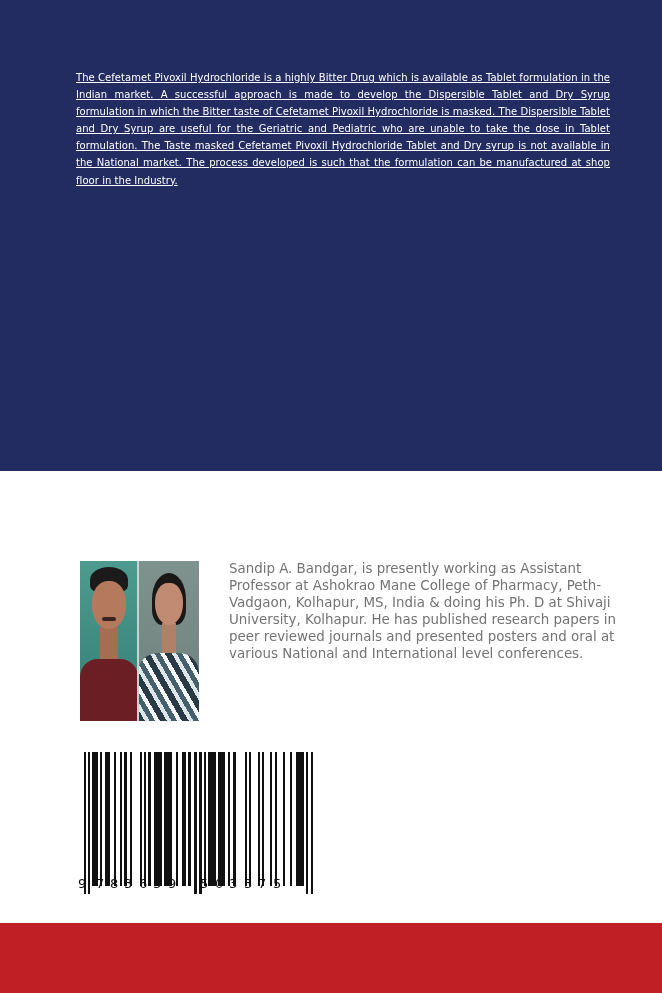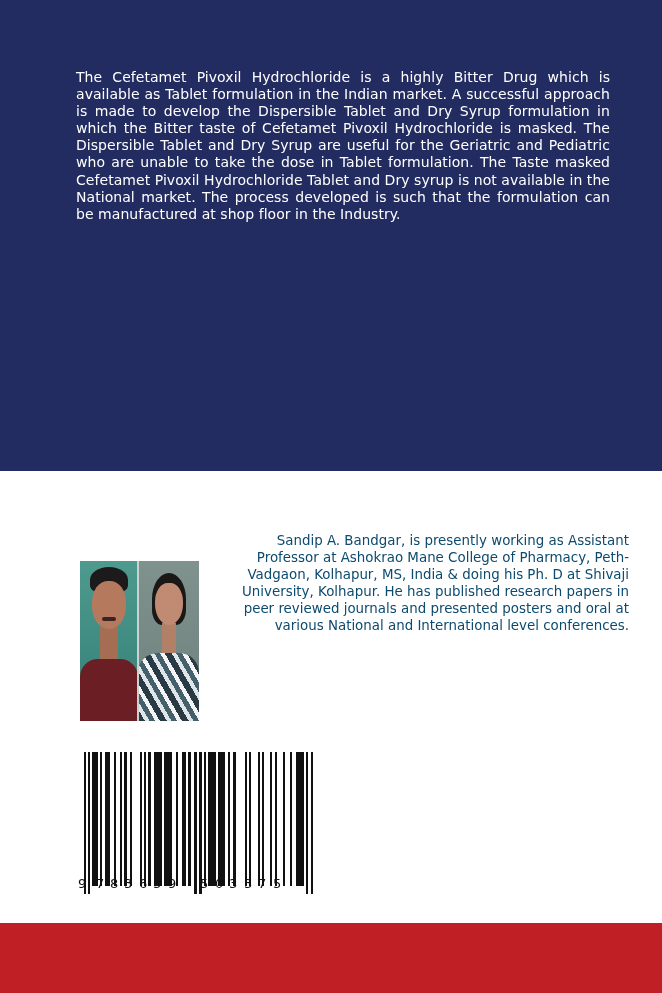--- a/index.html
+++ b/index.html
@@ -7,22 +7,22 @@
     width: 662px; height: 993px; position: relative; overflow: hidden;
     background: #ffffff;
     font-family: "DejaVu Sans", "Liberation Sans", sans-serif;
   }
   .top-panel {
     position: absolute; left: 0; top: 0; width: 662px; height: 471px;
     background: #232c61;
   }
   .blurb {
     position: absolute; left: 76px; top: 69px; width: 534px;
-    color: #ffffff; font-size: 14px; line-height: 17.1px;
-    text-align: justify; letter-spacing: 0.05px;
+    color: #ffffff; font-size: 10px; line-height: 17.1px;
+    text-align: justify; letter-spacing: 0.05px; text-decoration: underline;
   }
   .author-photo {
     position: absolute; left: 80px; top: 561px; width: 119px; height: 160px;
     overflow: hidden;
   }
   .photo-left {
     position: absolute; left: 0; top: 0; width: 58px; height: 160px;
     background: linear-gradient(180deg, #4f9a8e 0%, #3e8a80 60%, #3a7a70 100%);
   }
   .photo-right {
@@ -34,22 +34,22 @@
   .man-face { position:absolute; left:12px; top:20px; width:34px; height:48px; border-radius:45% 45% 48% 48%; background:#b57a5e; }
   .man-moustache { position:absolute; left:22px; top:56px; width:14px; height:4px; border-radius:3px; background:#3a2320; }
   .man-shirt { position:absolute; left:0; top:98px; width:58px; height:62px; border-radius:18px 18px 0 0; background:#6b1e24; }
   .man-neck { position:absolute; left:20px; top:66px; width:18px; height:34px; background:#a56d52; }
   .woman-hair { position:absolute; left:72px; top:12px; width:34px; height:52px; border-radius:50% 50% 30% 30%; background:#1a1717; }
   .woman-face { position:absolute; left:75px; top:22px; width:28px; height:42px; border-radius:45% 45% 50% 50%; background:#c08b72; }
   .woman-dress { position:absolute; left:58px; top:92px; width:61px; height:68px; border-radius:20px 20px 0 0;
     background: repeating-linear-gradient(60deg, #2a3a44 0 6px, #dfe6ea 6px 10px, #45606b 10px 15px, #f2f4f5 15px 19px); }
   .woman-neck { position:absolute; left:82px; top:62px; width:14px; height:32px; background:#b27f67; }
   .bio {
-    position: absolute; left: 229px; top: 532px; width: 400px;
-    color: #0c4a6e; font-size: 13.4px; line-height: 17.1px; text-align: right;
+    position: absolute; left: 229px; top: 560px; width: 400px;
+    color: #737373; font-size: 13.4px; line-height: 17.1px;
   }
   .barcode {
     position: absolute; left: 78px; top: 752px; width: 236px; height: 142px;
   }
   .barcode svg { display:block; }
   .digits {
     position: absolute; left: 78px; top: 876px; width: 236px; height: 18px;
     font-size: 13px; color: #111; font-family: "DejaVu Sans", sans-serif;
   }
   .digits span { position: absolute; top: 0; }

